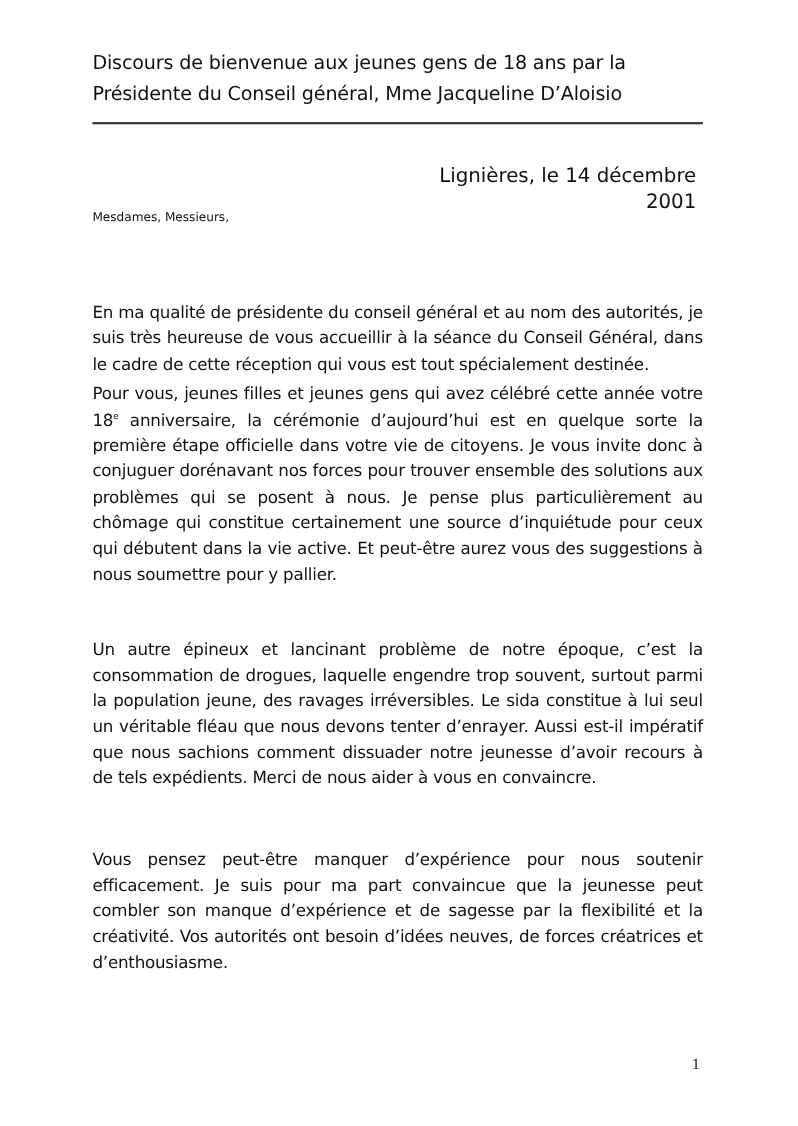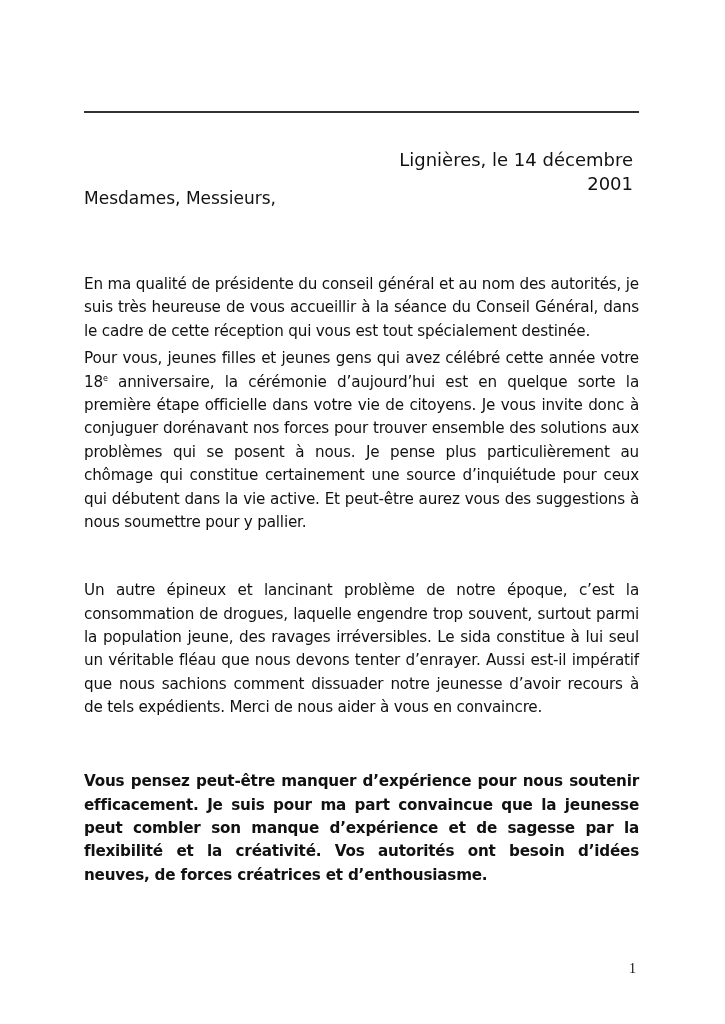--- a/index.html
+++ b/index.html
@@ -44,52 +44,54 @@
     top: 148px;
     width: 249px;
     text-align: right;
     font-size: 18px;
     line-height: 24px;
   }
   .salutation {
     position: absolute;
     left: 0;
     top: 186px;
-    font-size: 17px;
+    font-size: 11px;
     line-height: 24px;
   }
   .para {
     position: absolute;
     left: 0;
     width: 555px;
     font-size: 15.2px;
     line-height: 23.4px;
     text-align: justify;
     letter-spacing: -0.2px;
     word-spacing: 0px;
   }
   #p1 { top: 233px; margin-top: 40px; }
   #p2 { top: 332px; }
   #p3 { top: 564px; }
-  #p4 { top: 755px; font-weight: bold; }
+  #p4 { top: 755px; }
   sup { font-size: 8px; line-height: 0; vertical-align: 6px; }
   .page-number {
     position: absolute;
     left: 629px;
     top: 961px;
     font-family: "Liberation Serif", serif;
     font-size: 14px;
     line-height: 16px;
   }
 </style>
 </head>
 <body>
 
 <div class="page">
   <div class="title">
+    <div>Discours de bienvenue aux jeunes gens de 18 ans par la</div>
+    <div>Présidente du Conseil général, Mme Jacqueline D’Aloisio</div>
   </div>
 
   <div class="rule"></div>
 
   <div class="dateline">Lignières, le 14 décembre 2001</div>
 
   <div class="salutation">Mesdames, Messieurs,</div>
 
   <p class="para" id="p1">En ma qualité de présidente du conseil général et au nom des autorités, je suis très heureuse de vous accueillir à la séance du Conseil Général, dans le cadre de cette réception qui vous est tout spécialement destinée.</p>
 

